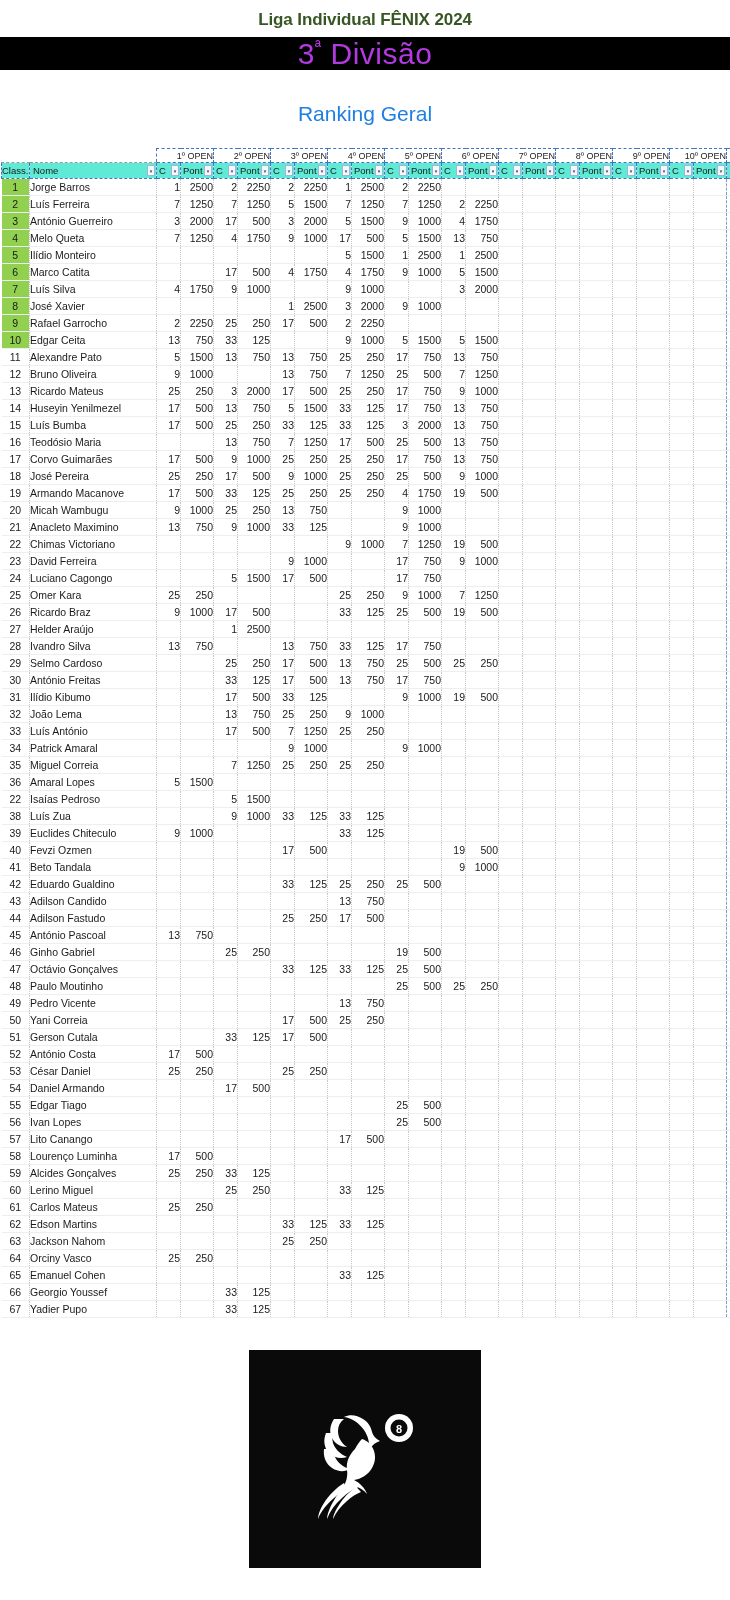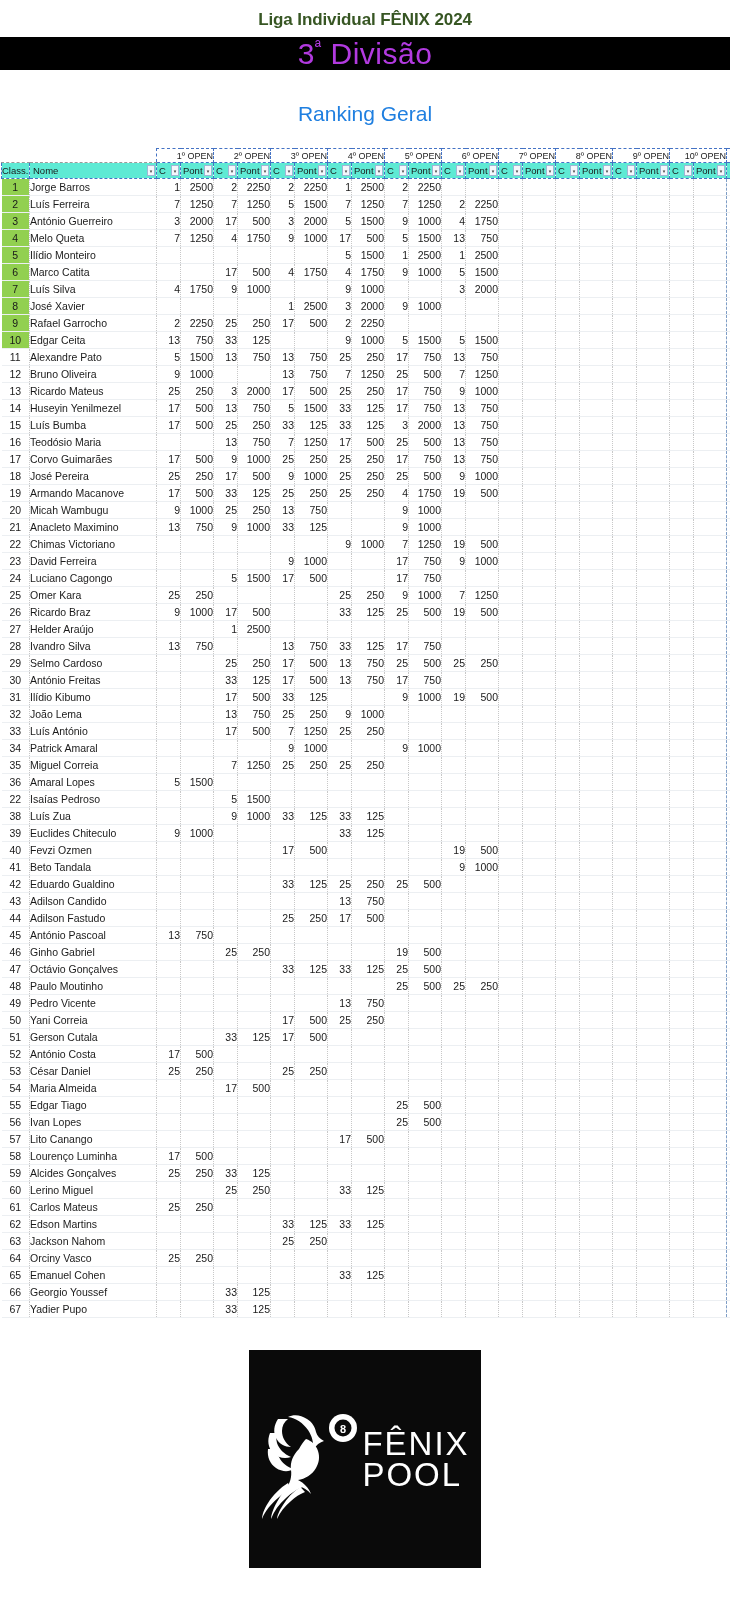--- a/index.html
+++ b/index.html
@@ -1567,21 +1567,21 @@
           <td class="c-pos grp-start"></td>
           <td class="c-pts"></td>
           <td class="c-pos grp-start"></td>
           <td class="c-pts"></td>
           <td class="c-pos grp-start"></td>
           <td class="c-pts"></td>
           <td class="c-total">500</td>
         </tr>
         <tr class="data-row">
           <td class="c-rank">54</td>
-          <td class="c-name">Maria Almeida</td>
+          <td class="c-name">Daniel Armando</td>
           <td class="c-pos grp-start"></td>
           <td class="c-pts"></td>
           <td class="c-pos grp-start">17</td>
           <td class="c-pts">500</td>
           <td class="c-pos grp-start"></td>
           <td class="c-pts"></td>
           <td class="c-pos grp-start"></td>
           <td class="c-pts"></td>
           <td class="c-pos grp-start"></td>
           <td class="c-pts"></td>
@@ -1939,19 +1939,15 @@
           <path d="M34 82 C27 88 21 95 17 103 C13 110 11 116 11 120 C14 112 19 105 26 99 C31 94 37 90 43 88 C40 85 37 83 34 82 Z"></path>
           <path d="M28 84 C20 89 13 96 8 104 C4 110 2 116 2 120 C5 112 11 105 18 99 C22 95 27 92 31 90 C30 88 29 86 28 84 Z"></path>
           <path d="M40 88 C33 93 27 99 23 106 C19 112 17 117 17 120 C20 113 25 107 31 102 C35 98 40 95 45 93 C43 91 42 89 40 88 Z"></path>
         </g>
       </svg>
       <svg width="30" height="30" viewBox="0 0 30 30" style="margin-left:-14px;margin-bottom:62px">
         <circle cx="15" cy="15" r="14" fill="#ffffff"></circle>
         <circle cx="15" cy="15" r="8.5" fill="#0a0a0a"></circle>
         <text x="15" y="19.5" font-family="'Liberation Sans',sans-serif" font-size="11" font-weight="bold" fill="#ffffff" text-anchor="middle">8</text>
       </svg>
-      <div class="logo-word">
-        <span>FÊNIX</span>
-        <span>POOL</span>
-      </div>
     </div>
   </div>
 </div>
 
 </body></html>

